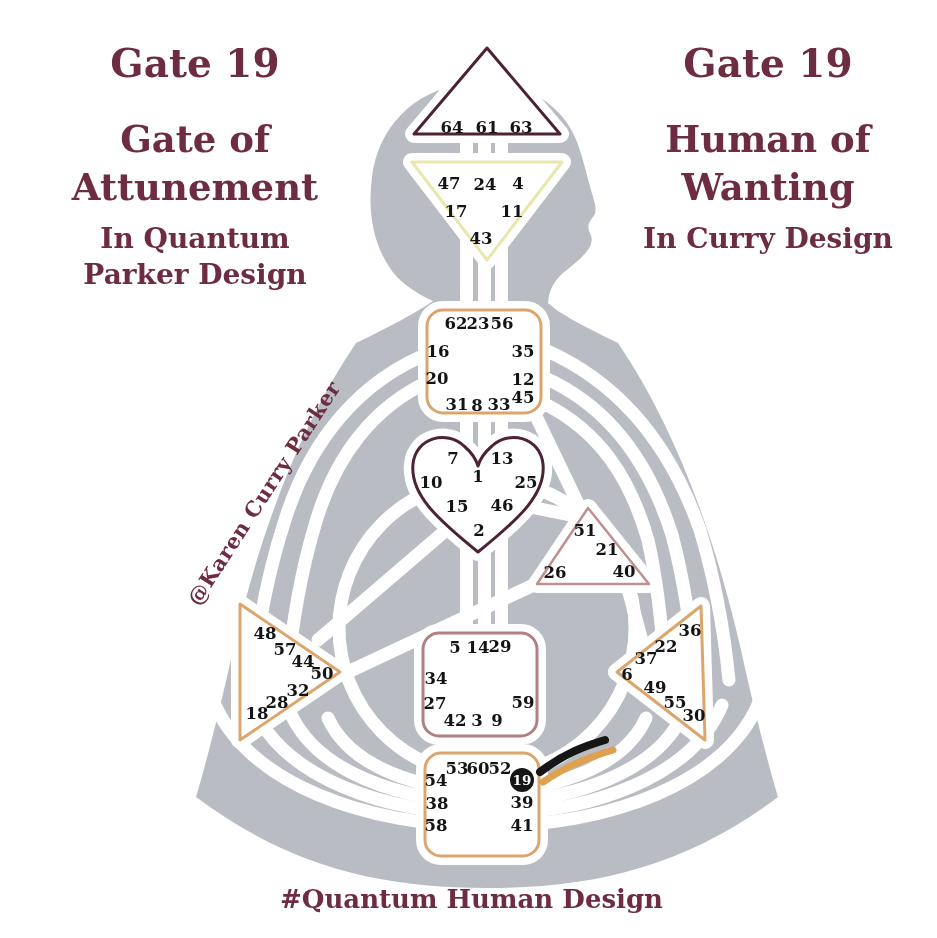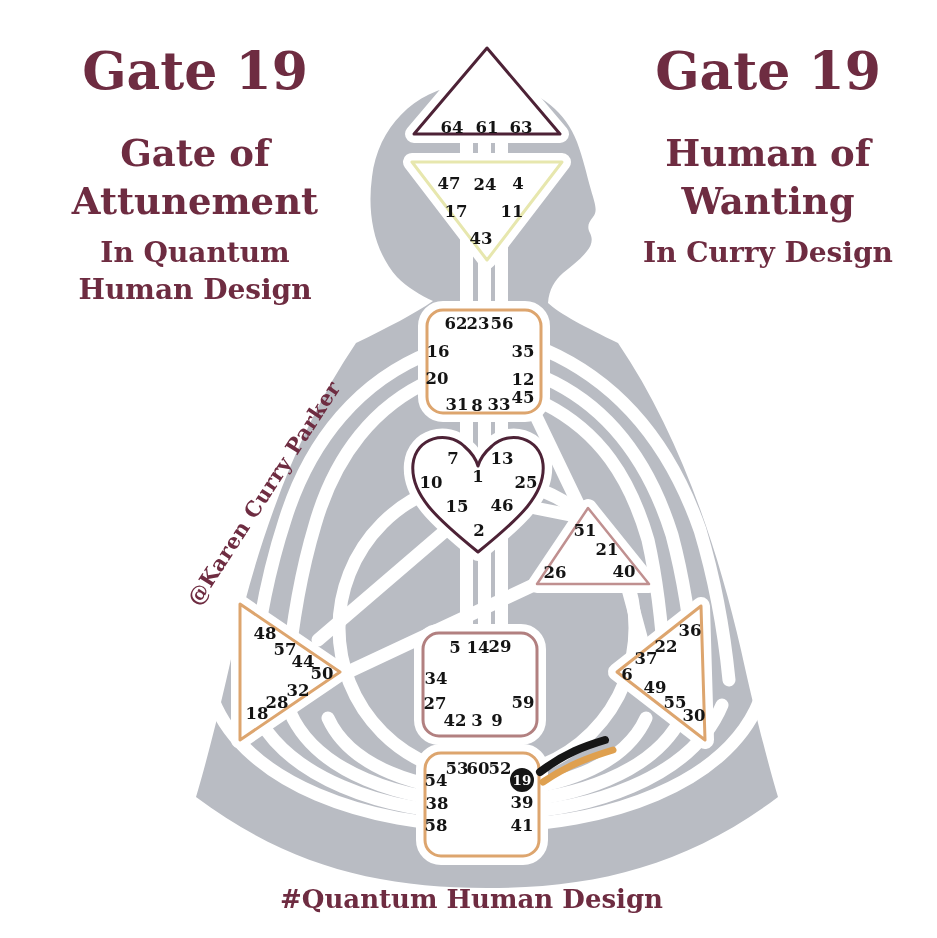--- a/index.html
+++ b/index.html
@@ -1,21 +1,21 @@
 <!DOCTYPE html>
 <html><head>
 <meta charset="utf-8">
 <style>
   html,body{margin:0;padding:0;}
   body{
     width:937px;height:938px;position:relative;background:#ffffff;
     font-family:"DejaVu Serif","Liberation Serif",serif;overflow:hidden;
   }
   .panel{position:absolute;text-align:center;color:#6e2c41;font-weight:bold;}
-  .panel .title{font-size:52px;line-height:1.1;margin:0 0 30px 0;}
+  .panel .title{font-size:39px;line-height:1.1;margin:0 0 30px 0;}
   .panel .subtitle{font-size:37px;line-height:1.3;margin:5px auto;}
   .panel .context{font-size:28px;line-height:1.3;margin:10px auto 0 auto;}
   #left-panel{left:45px;top:42px;width:300px;}
   #right-panel{left:648px;top:42px;width:240px;}
   #right-panel .context{width:300px;margin-left:-30px;}
   .watermark{
     position:absolute;left:182px;top:596px;color:#6e2c41;font-weight:bold;
     font-size:21px;transform:rotate(-57deg);transform-origin:0 0;white-space:nowrap;
     letter-spacing:.5px;
   }
@@ -214,21 +214,21 @@
 
   <g>
     <circle cx="522" cy="780" r="13" fill="#161616" stroke="#ffffff" stroke-width="2"></circle>
     <text class="badge-num" x="522" y="780">19</text>
   </g>
 </svg>
 
 <div class="panel" id="left-panel">
   <div class="title">Gate 19</div>
   <div class="subtitle">Gate of Attunement</div>
-  <div class="context">In Quantum Human Design</div>
+  <div class="context">In Quantum Parker Design</div>
 </div>
 
 <div class="panel" id="right-panel">
   <div class="title">Gate 19</div>
   <div class="subtitle">Human of Wanting</div>
   <div class="context">In Curry Design</div>
 </div>
 
 <div class="watermark">@Karen Curry Parker</div>
 

